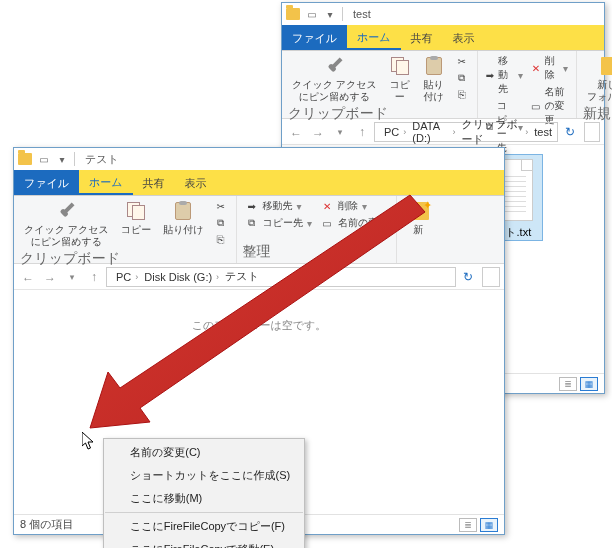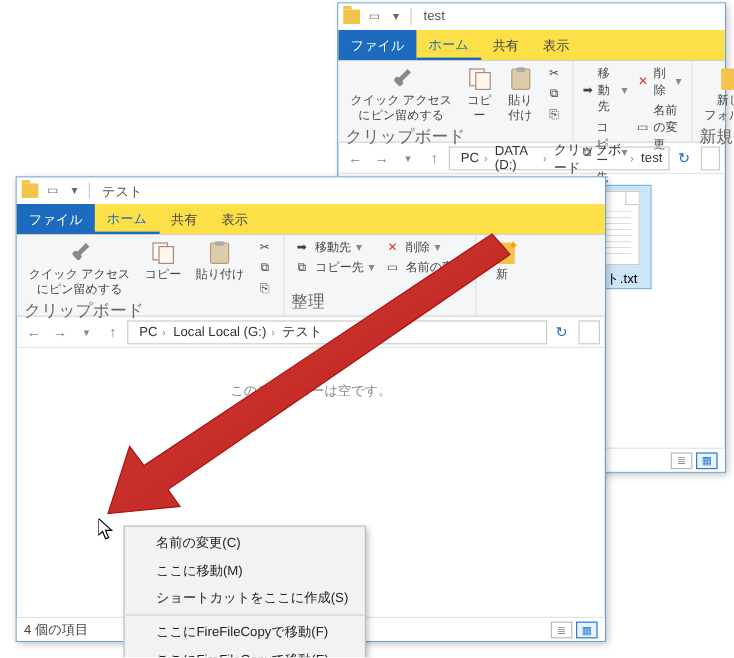--- a/index.html
+++ b/index.html
@@ -333,35 +333,35 @@
     <div class="arrow">→</div>
     <div class="arrow" style="font-size:9px">▾</div>
     <div class="arrow">↑</div>
     <div class="breadcrumb">
       <div class="folder-ico" style="transform:scale(.8);margin:0 2px"></div>
       <span class="bc">
             <span>PC</span>
             <span class="chev">›</span>
           </span>
       <span class="bc">
-            <span>Local Local (G:)</span>
+            <span>Disk Disk (G:)</span>
             <span class="chev">›</span>
           </span>
       <span class="bc">
             <span>テスト</span>
           </span>
     </div>
     <div class="reload">↻</div>
     <div class="srch" style="width:18px"></div>
   </div>
   <div class="client" style="height:222px">
     <div class="emptytxt">このフォルダーは空です。</div>
   </div>
   <div class="status">
-    <span>4 個の項目</span>
+    <span>8 個の項目</span>
     <div class="spacer"></div>
     <div class="view">≣</div>
     <div class="view act">▦</div>
   </div>
 </div>
 
 <svg class="arrow-shape" style="left:80px;top:190px;width:350px;height:250px" viewBox="0 0 350 250">
   <defs>
         <linearGradient id="rg" x1="0" y1="0" x2="1" y2="1">
           <stop offset="0" stop-color="#d43a2f"></stop>
@@ -370,20 +370,20 @@
       </defs>
   <polygon points="330,5 345,22 60,218 70,232 10,238 28,182 40,198" fill="url(#rg)" stroke="#a11" stroke-width="1"></polygon>
 </svg>
 
 <svg class="cursor" style="left:82px;top:432px" viewBox="0 0 14 18">
   <polygon points="0,0 0,14 3.5,11 6,17 8.5,16 6,10 11,10" fill="#fff" stroke="#000" stroke-width="1"></polygon>
 </svg>
 
 <div class="ctxmenu" id="ctx" style="left:103px;top:438px">
       <div class="ci">名前の変更(C)</div>
+      <div class="ci">ショートカットをここに作成(S)</div>
       <div class="ci">ここに移動(M)</div>
-      <div class="ci">ショートカットをここに作成(S)</div>
       <div class="csep"></div>
-      <div class="ci">ここにFireFileCopyで移動(F)</div>
+      <div class="ci">ここにFireFileCopyでコピー(F)</div>
       <div class="ci">ここにFireFileCopyで移動(E)</div>
     </div>
 
 </div>
 
 </body></html>

